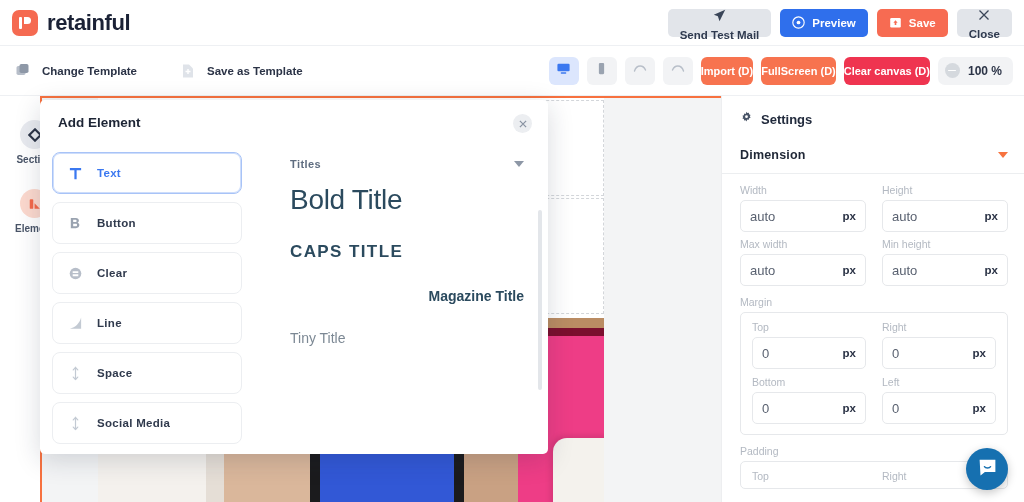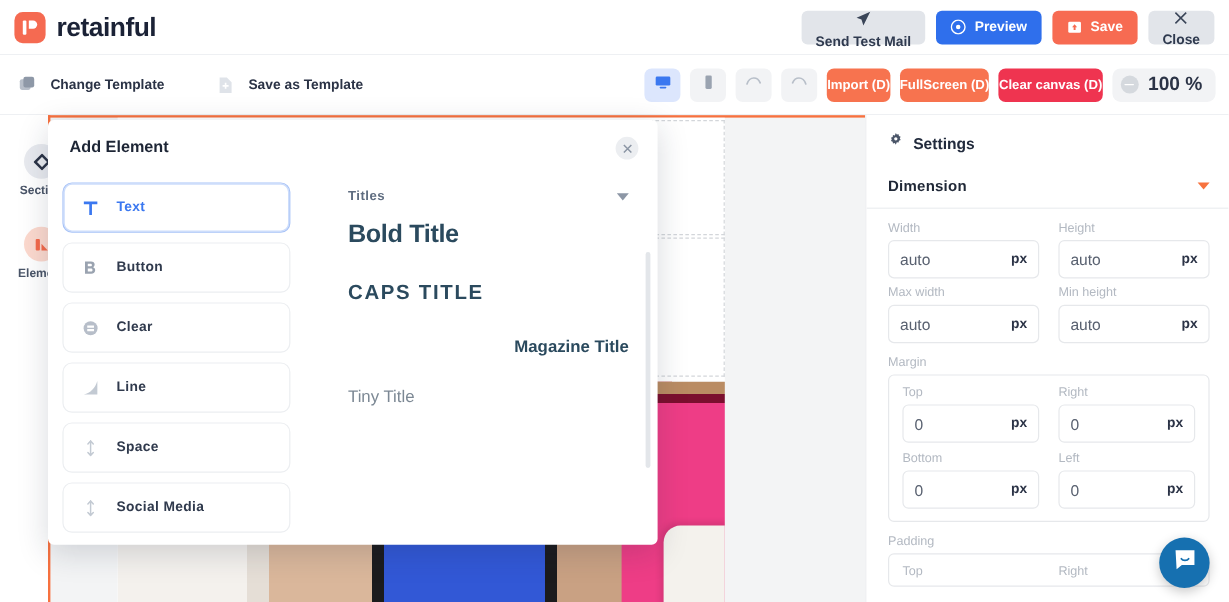--- a/index.html
+++ b/index.html
@@ -83,21 +83,21 @@
     align-items:center; gap:8px; padding:0 11px 0 7px; cursor:pointer;
   }
   .zoom-minus {
     width:15px; height:15px; border-radius:50%; background:#d5d9de;
     position:relative;
   }
   .zoom-minus::after {
     content:""; position:absolute; left:3.5px; top:6.7px; width:8px; height:1.6px;
     background:#ffffff; border-radius:1px;
   }
-  .zoom-val { font-size:16px; font-weight:bold; color:#2b3346; }
+  .zoom-val { font-size:12px; font-weight:bold; color:#2b3346; }
 
   
   .rail {
     position:absolute; left:0; top:96px; width:40px; height:406px;
     background:#ffffff; overflow:hidden;
   }
   .rail-item {
     display:flex; flex-direction:column; align-items:center;
     margin-top:24px; cursor:pointer;padding-left:37px;
   }
@@ -263,21 +263,21 @@
   .ap-grouphead-lbl {
     font-size:11px; font-weight:bold; color:#5f6d80; letter-spacing:.4px;
   }
   .caret-grey {
     margin-left:auto; width:0; height:0;
     border-left:5px solid transparent; border-right:5px solid transparent;
     border-top:6px solid #8d97a6;
   }
   .ap-samples { padding:14px 24px 0 40px; }
   .ap-sample { margin-bottom:26px; cursor:pointer; color:#2b4a5e; }
-  .s-bold { font-size:21px; font-weight:bold; letter-spacing:-.3px; }
+  .s-bold { font-size:28px; font-weight:normal; letter-spacing:-.3px; }
   .s-caps { font-size:17px; font-weight:bold; letter-spacing:1.4px; }
   .s-small { font-size:15px; font-weight:bold; }
   .s-mag { font-size:14px; font-weight:bold; font-family:Liberation Sans, sans-serif;text-align:right; }
   .s-tiny { font-size:14px; color:#7c8894; }
   .ap-scroll {
     position:absolute; right:6px; top:58px; width:4px; height:180px;
     background:#e3e6ea; border-radius:3px;
   }
 
   

